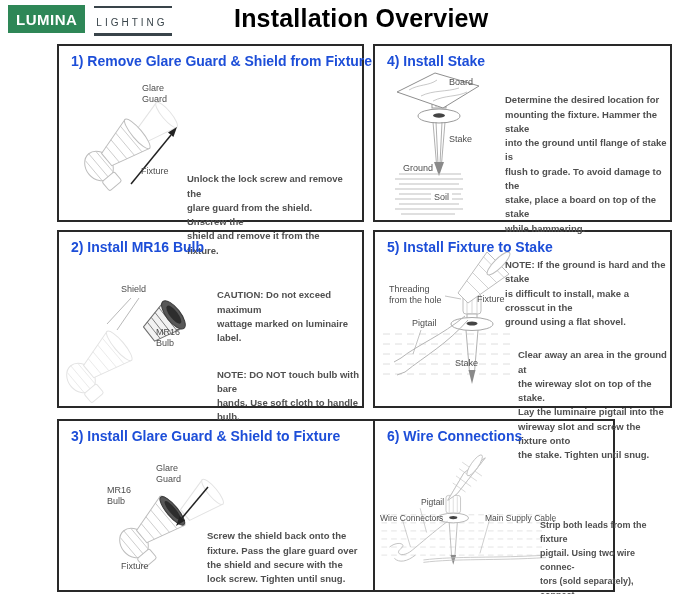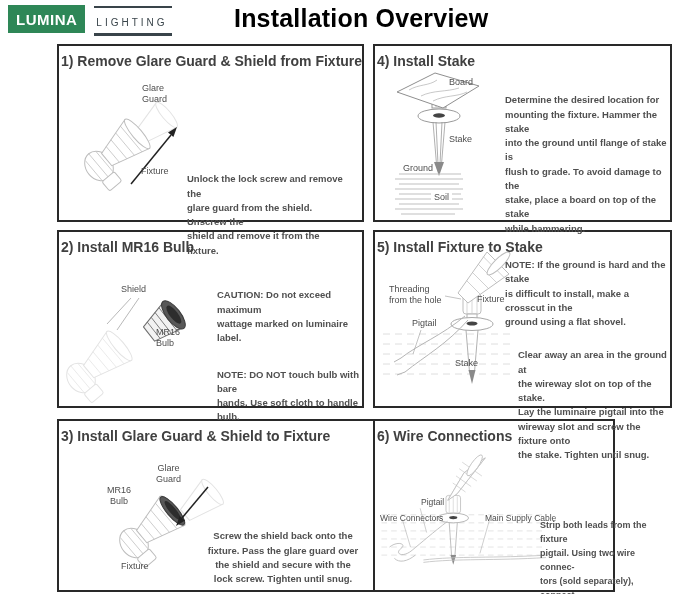--- a/index.html
+++ b/index.html
@@ -14,26 +14,26 @@
     letter-spacing:.5px;padding:6px 8px 5px 8px;}
   .logo-secondary-wrap{border-top:2px solid #39444a;border-bottom:3px solid #39444a;
     padding:4px 4px 3px 2px;margin-top:1px;}
   .logo-secondary{font-size:10px;letter-spacing:3px;color:#39444a;}
   .page-title{position:absolute;left:234px;top:4px;margin:0;font-size:25px;
     font-weight:bold;color:#000000;letter-spacing:.2px;}
   
   .panel{position:absolute;background:#fff;border:2px solid #292929;box-sizing:border-box;}
   .p1{left:57px;top:44px;width:307px;height:178px;}
   .p2{left:57px;top:230px;width:307px;height:178px;}
-  .p3{left:57px;top:419px;width:369px;height:173px;text-align:center;}
+  .p3{left:57px;top:419px;width:369px;height:173px;}
   .p4{left:373px;top:44px;width:299px;height:178px;}
   .p5{left:373px;top:230px;width:299px;height:178px;}
   .p6{left:373px;top:419px;width:242px;height:173px;}
-  .panel-title{position:absolute;left:2px;top:7px;margin:0;font-size:14px;
-    font-weight:bold;color:#404040;white-space:nowrap;z-index:3;}
+  .panel-title{position:absolute;left:12px;top:7px;margin:0;font-size:14px;
+    font-weight:bold;color:#1d4ed8;white-space:nowrap;z-index:3;}
   .art{position:absolute;left:0;top:0;width:100%;height:100%;z-index:1;}
   .lbl{position:absolute;font-size:9px;line-height:1.2;color:#4d4d4d;
     white-space:pre-line;z-index:2;}
   .instructions{position:absolute;font-size:9.5px;line-height:1.5;color:#4f4f4f;
     white-space:pre-line;z-index:2;}
   .instructions p{margin:0 0 8px 0;font-weight:bold;}
   .p6 .instructions{font-size:9px;line-height:1.55;}
   .p6 .lbl{font-size:8.5px;}
   
   .c-line{color:#bdbdbd;}

